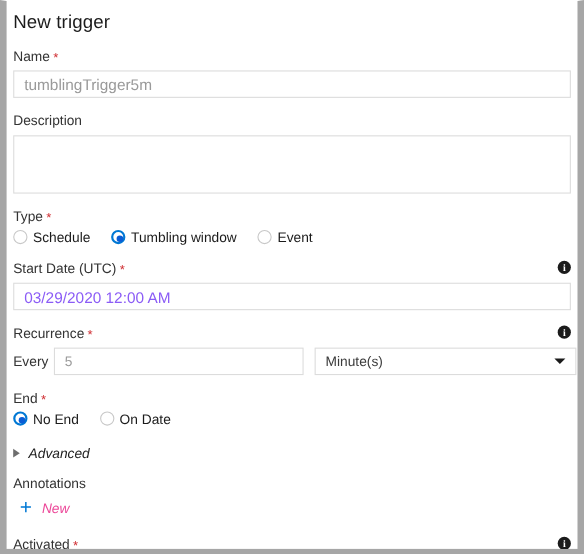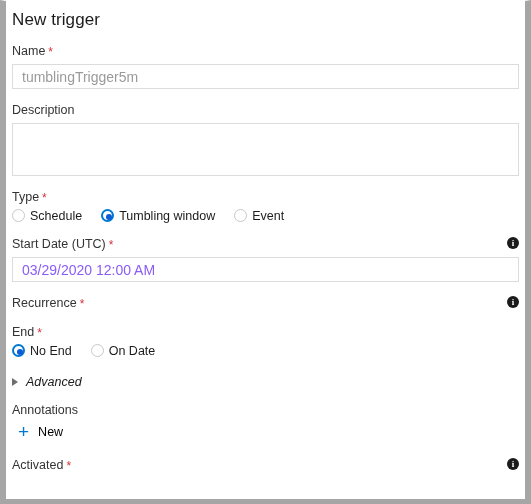--- a/index.html
+++ b/index.html
@@ -190,21 +190,21 @@
     cursor: pointer;
   }
   .plus-icon {
     color: #0078d4;
     font-size: 19px;
     line-height: 14px;
     font-weight: 300;
     margin-right: 9px;
     font-family: "Liberation Sans", sans-serif;
   }
-  .new-label { font-size: 12.5px; color: #000000; }
+  .new-label { font-size: 12.5px; color: #ec4899; font-style: italic; }
 </style>
 </head>
 <body>
 
 <div id="panel">
 
   <div class="title">New trigger</div>
 
   <div class="field">
     <div class="label-row">
@@ -250,20 +250,28 @@
     <span class="info-icon">i</span>
     <input class="text-input dark" type="text" value="03/29/2020 12:00 AM" style="">
   </div>
 
   <div class="field">
     <div class="label-row">
       <span class="label">Recurrence</span>
       <span class="req">*</span>
     </div>
     <span class="info-icon">i</span>
+    <div class="recurrence-row">
+      <span class="every-label">Every</span>
+      <input class="every-input" type="text" value="5" style="">
+      <div class="unit-select">
+        <span class="unit-text">Minute(s)</span>
+        <span class="chevron"></span>
+      </div>
+    </div>
   </div>
 
   <div class="field">
     <div class="label-row">
       <span class="label">End</span>
       <span class="req">*</span>
     </div>
     <div class="radio-row">
       <div class="radio-opt selected">
         <span class="radio-mark"></span>

